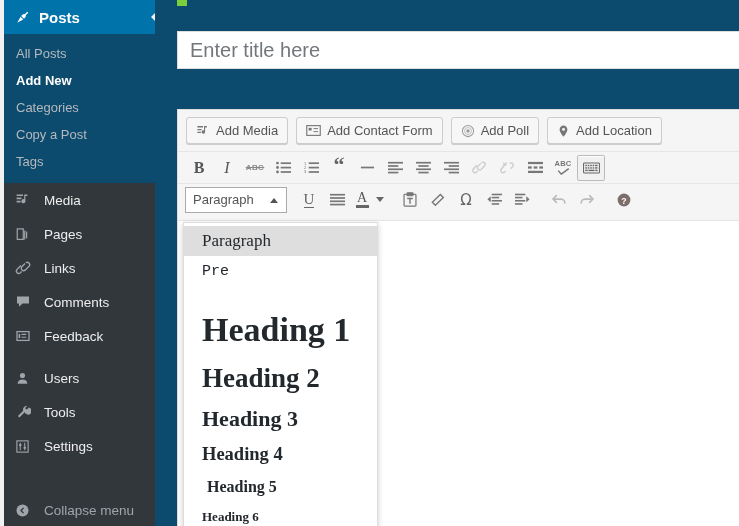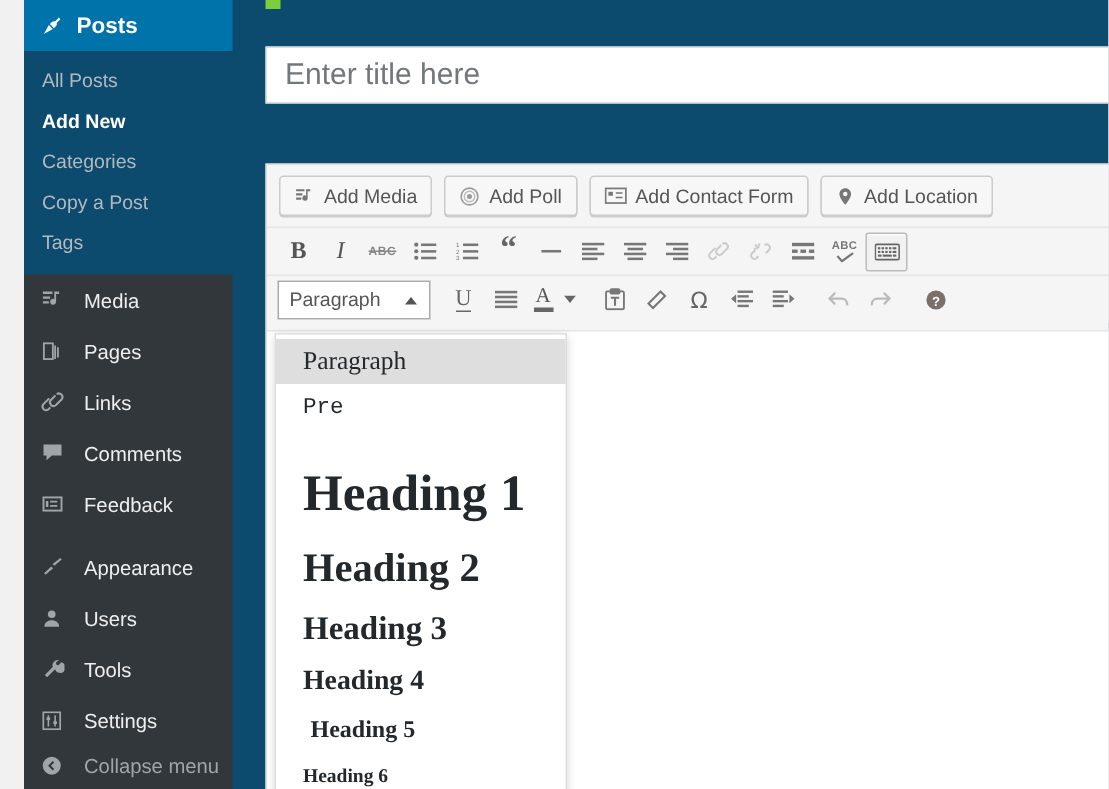--- a/index.html
+++ b/index.html
@@ -9,21 +9,21 @@
     overflow: hidden;
     background: #f1f1f1;
     font-family: "Liberation Sans", sans-serif;
     -webkit-font-smoothing: antialiased;
   }
 
   #root { position: relative; width: 739px; height: 526px; }
 
   
   #sidebar {
-    position: absolute; left: 16px; top: 0;
+    position: absolute; left: 4px; top: 0;
     width: 155px; height: 526px;
     background: #32373c;
     overflow: hidden;
   }
   .menu-head {
     position: relative;
     height: 34px;
     background: #0073aa;
     color: #fff;
     display: flex; align-items: center;
@@ -284,28 +284,20 @@
           <rect x="2.5" y="4.5" width="15" height="11"></rect>
           <path d="M8 8h6M8 11.5h6" stroke-width="1.4"></path>
           <rect x="4.5" y="7.5" width="2" height="5" fill="#a0a5aa" stroke="none"></rect>
         </svg>
       </span>
       <span>Feedback</span>
     </a>
 
     <div class="menu-sep"></div>
 
-    <a href="#" class="menu-item">
-      <span class="icn">
-        <svg width="16" height="16" viewBox="0 0 20 20" fill="#a0a5aa">
-          <path d="M16.5 2.5l1.2 1.2-6.2 5.3-1.4-1.4 6.4-5.1zM9 9.5l1.5 1.5-6.3 5.4-1.2-1.2L9 9.5z"></path>
-        </svg>
-      </span>
-      <span>Appearance</span>
-    </a>
 
     <a href="#" class="menu-item">
       <span class="icn">
         <svg width="15" height="15" viewBox="0 0 20 20" fill="#a0a5aa">
           <circle cx="10" cy="6" r="3.4"></circle>
           <path d="M3.5 17c0-3.6 2.9-5.6 6.5-5.6s6.5 2 6.5 5.6H3.5z"></path>
         </svg>
       </span>
       <span>Users</span>
     </a>
@@ -353,42 +345,42 @@
     <div id="editor-box">
 
       <div id="media-bar">
         <div class="mbtn">
           <span class="icn">
             <svg width="14" height="14" viewBox="0 0 20 20" fill="#777">
               <path d="M13 5v6.5a2.5 2.5 0 11-1.5-2.29V3h4v2h-2.5zM2 3h8v2H2V3zm0 4h6v2H2V7zm0 4h5v2H2v-2z"></path>
             </svg>
           </span>
           <span>Add Media</span>
+        </div>
+
+        <div class="mbtn">
+          <span class="icn">
+            <svg width="15" height="13" viewBox="0 0 20 16" fill="none" stroke="#777" stroke-width="1.5">
+              <rect x="1" y="1.5" width="18" height="13"></rect>
+              <rect x="3.5" y="4.5" width="4" height="3.5" fill="#777" stroke="none"></rect>
+              <path d="M10 5.5h6M10 9.5h6" stroke-width="1.3"></path>
+            </svg>
+          </span>
+          <span>Add Contact Form</span>
         </div>
 
         <div class="mbtn">
           <span class="icn">
             <svg width="14" height="14" viewBox="0 0 20 20">
               <circle cx="10" cy="10" r="8" fill="none" stroke="#9a9a9a" stroke-width="1.5"></circle>
               <circle cx="10" cy="10" r="5" fill="none" stroke="#bbb" stroke-width="1.3"></circle>
               <circle cx="10" cy="10" r="2.4" fill="#9a9a9a"></circle>
             </svg>
           </span>
           <span>Add Poll</span>
-        </div>
-
-        <div class="mbtn">
-          <span class="icn">
-            <svg width="15" height="13" viewBox="0 0 20 16" fill="none" stroke="#777" stroke-width="1.5">
-              <rect x="1" y="1.5" width="18" height="13"></rect>
-              <rect x="3.5" y="4.5" width="4" height="3.5" fill="#777" stroke="none"></rect>
-              <path d="M10 5.5h6M10 9.5h6" stroke-width="1.3"></path>
-            </svg>
-          </span>
-          <span>Add Contact Form</span>
         </div>
 
         <div class="mbtn">
           <span class="icn">
             <svg width="13" height="14" viewBox="0 0 20 20" fill="#777">
               <path d="M10 1.5c-3.3 0-6 2.7-6 6 0 4.5 6 11 6 11s6-6.5 6-11c0-3.3-2.7-6-6-6zm0 8.3a2.3 2.3 0 110-4.6 2.3 2.3 0 010 4.6z"></path>
             </svg>
           </span>
           <span>Add Location</span>
         </div>

